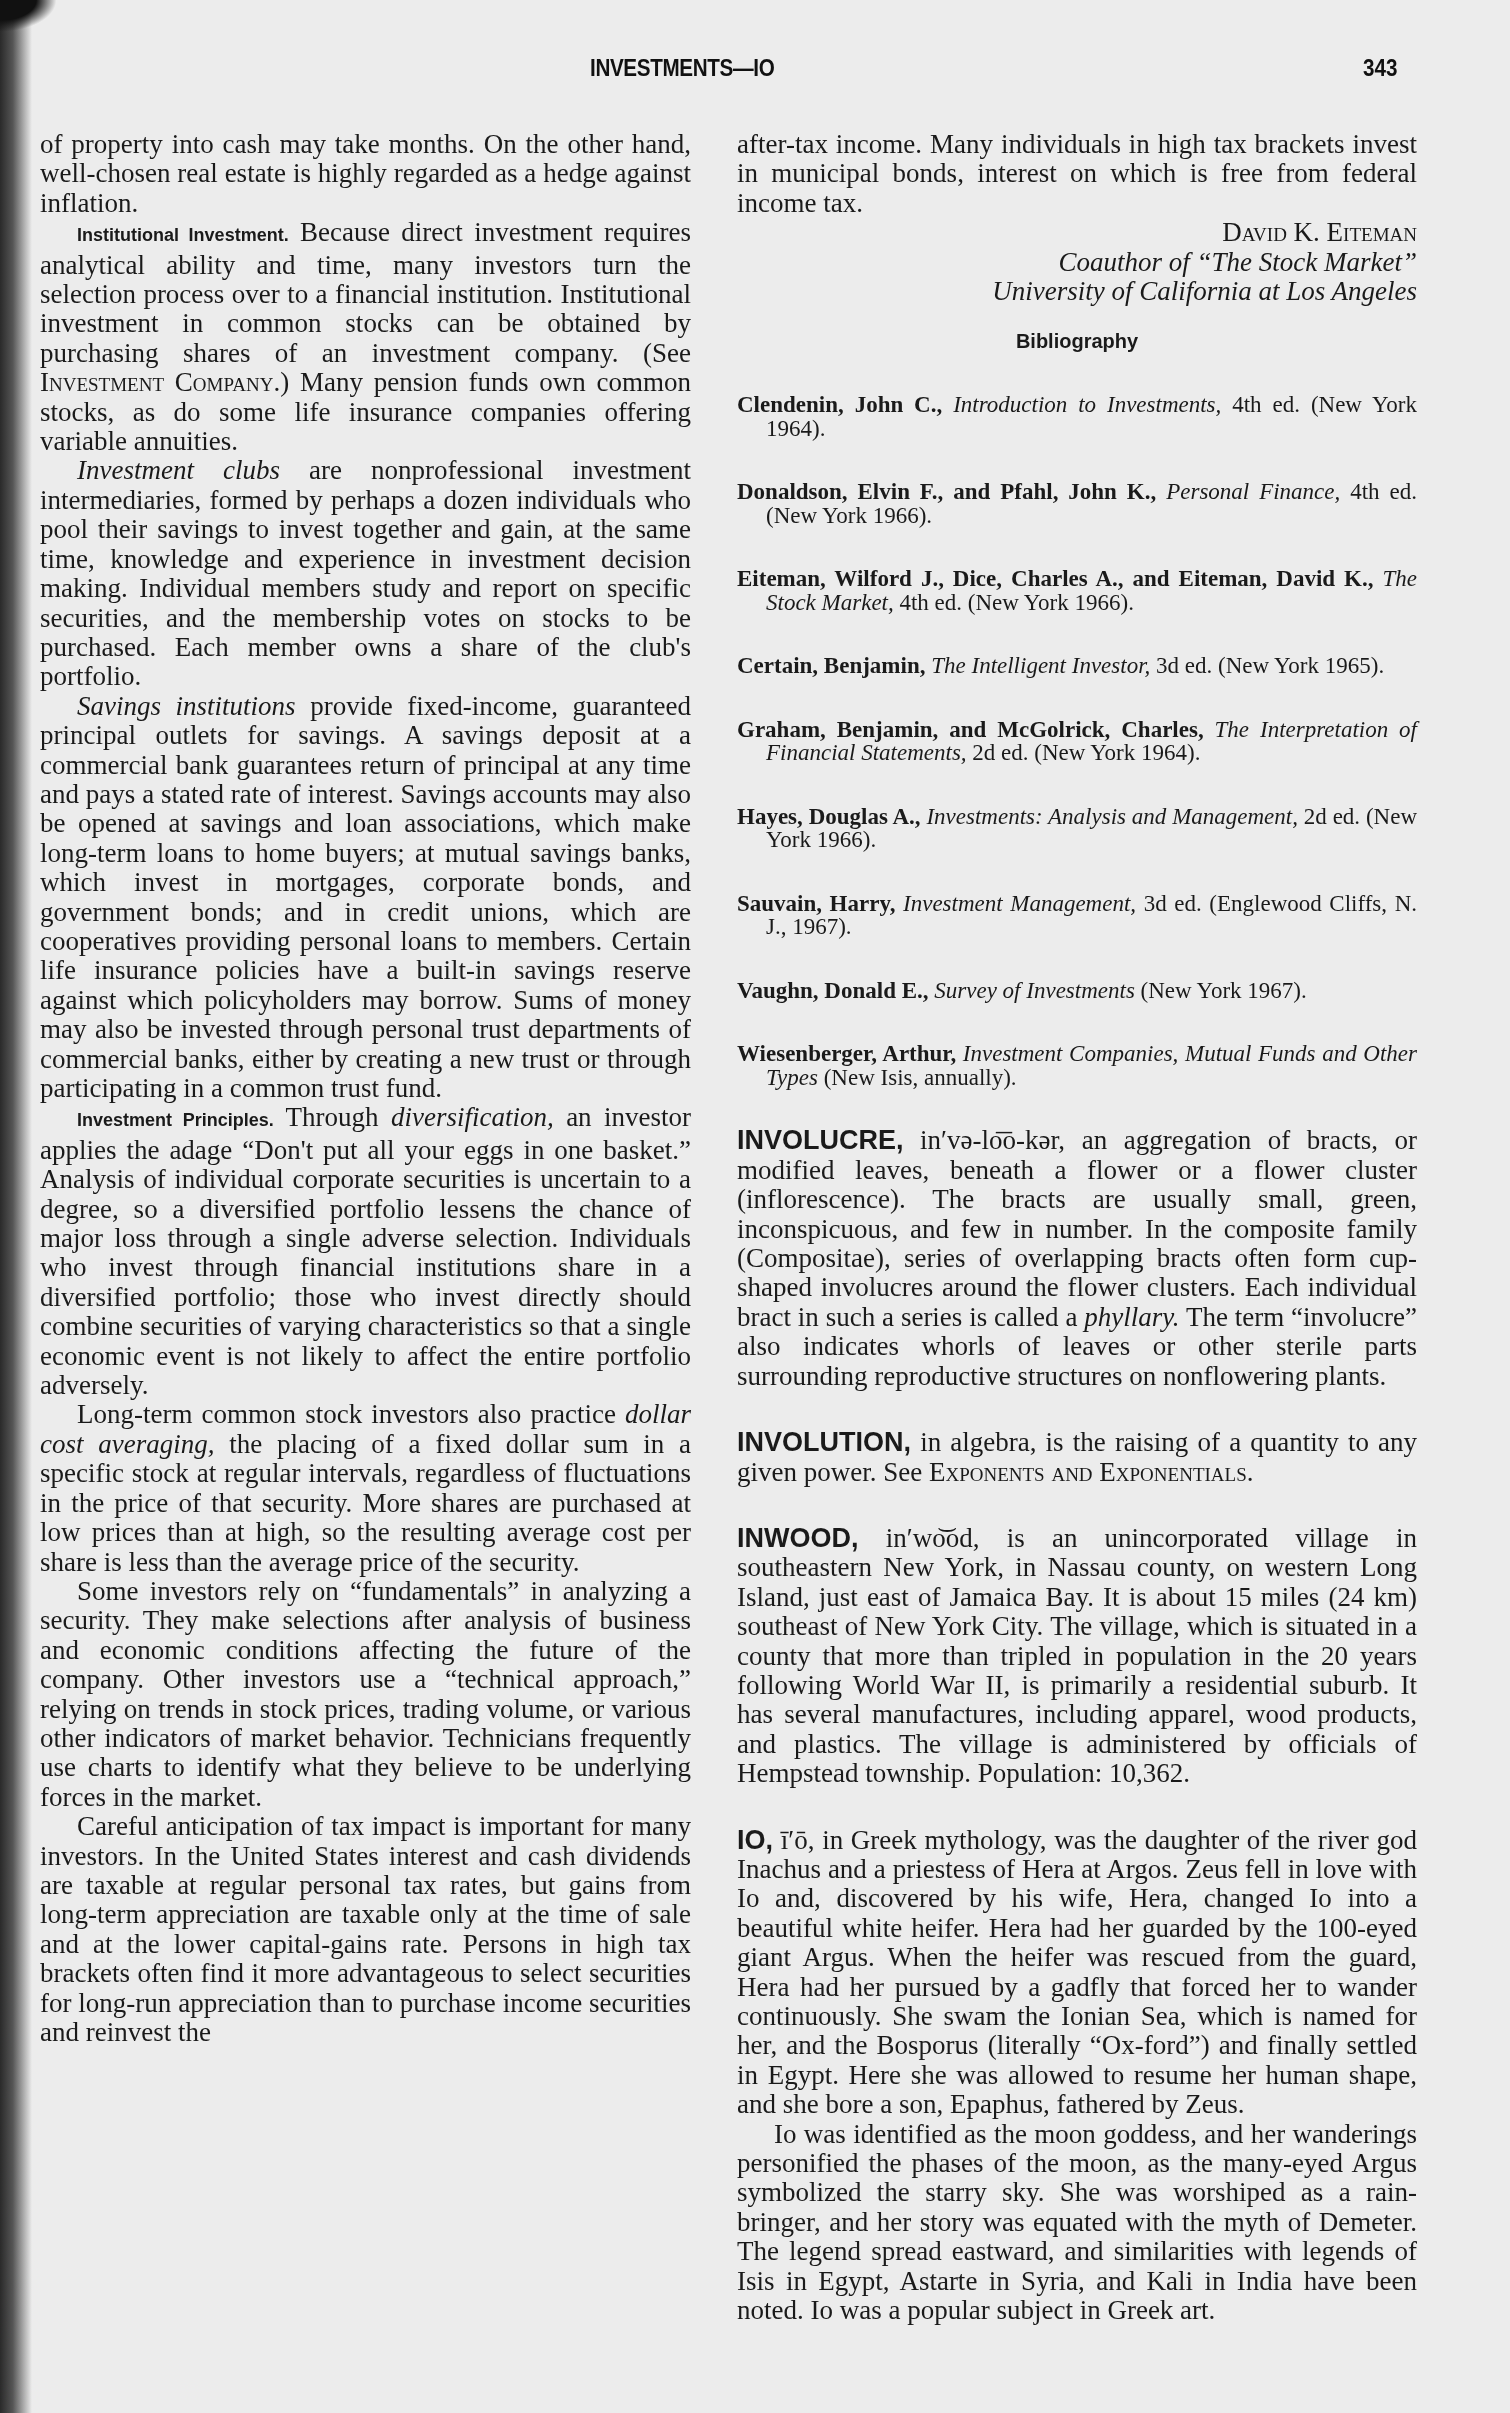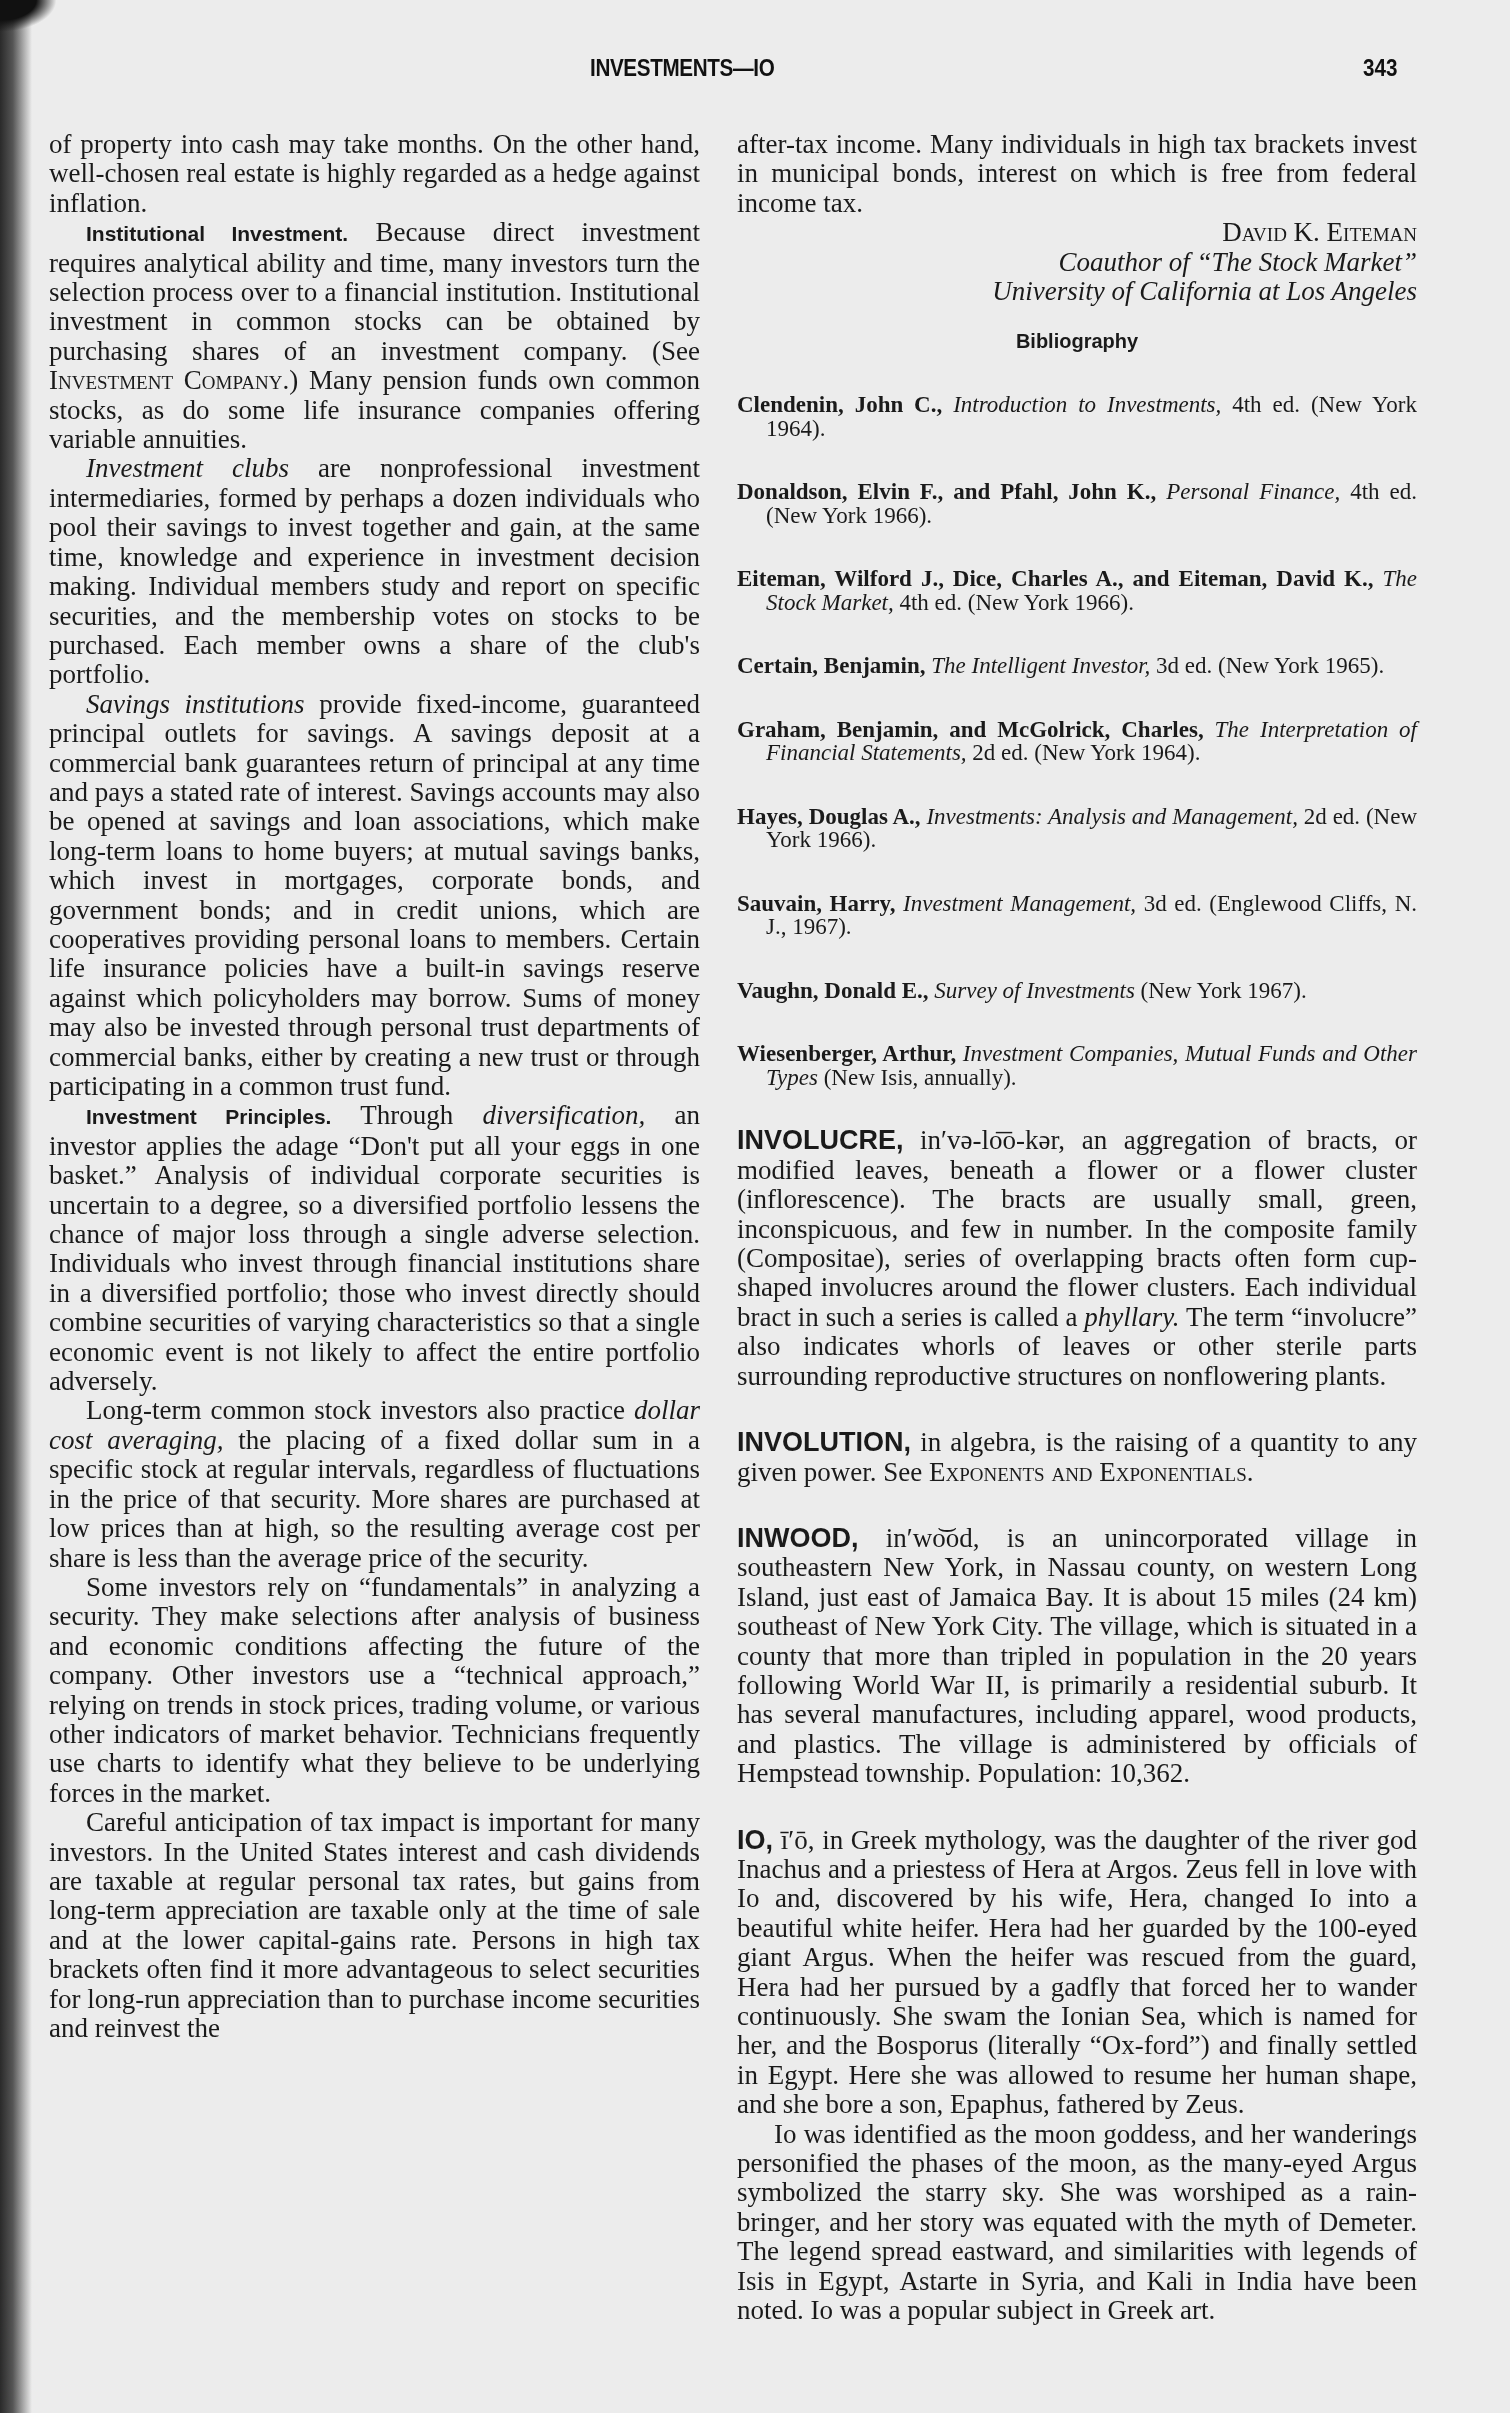--- a/index.html
+++ b/index.html
@@ -30,27 +30,27 @@
     font-family: "Liberation Sans", "DejaVu Sans", sans-serif;
     font-weight: bold; font-size: 24px;
     transform: scaleX(0.86); transform-origin: left top;
     color: #111;
   }
   .col {
     position: absolute; top: 130px;
     font-size: 27px; line-height: 29.4px;
     text-align: justify;
   }
-  .col-left { left: 49px; width: 651px; }
+  .col-left { left: 40px; width: 651px; }
   .col-right { left: 737px; width: 680px; }
   .col p { margin: 0; }
   .indent { text-indent: 37px; }
   .sans-head {
     font-family: "Liberation Sans", "DejaVu Sans", sans-serif;
-    font-weight: bold; font-size: 21px;
+    font-weight: bold; font-size: 18px;
   }
   .entry-head {
     font-family: "Liberation Sans", "DejaVu Sans", sans-serif;
     font-weight: bold; font-size: 27px;
   }
   .sc { font-variant: small-caps; }
   .sig { text-align: right; }
   .sig-name { font-variant: small-caps; }
   .sig-line { font-style: italic; }
   .bib-title {

